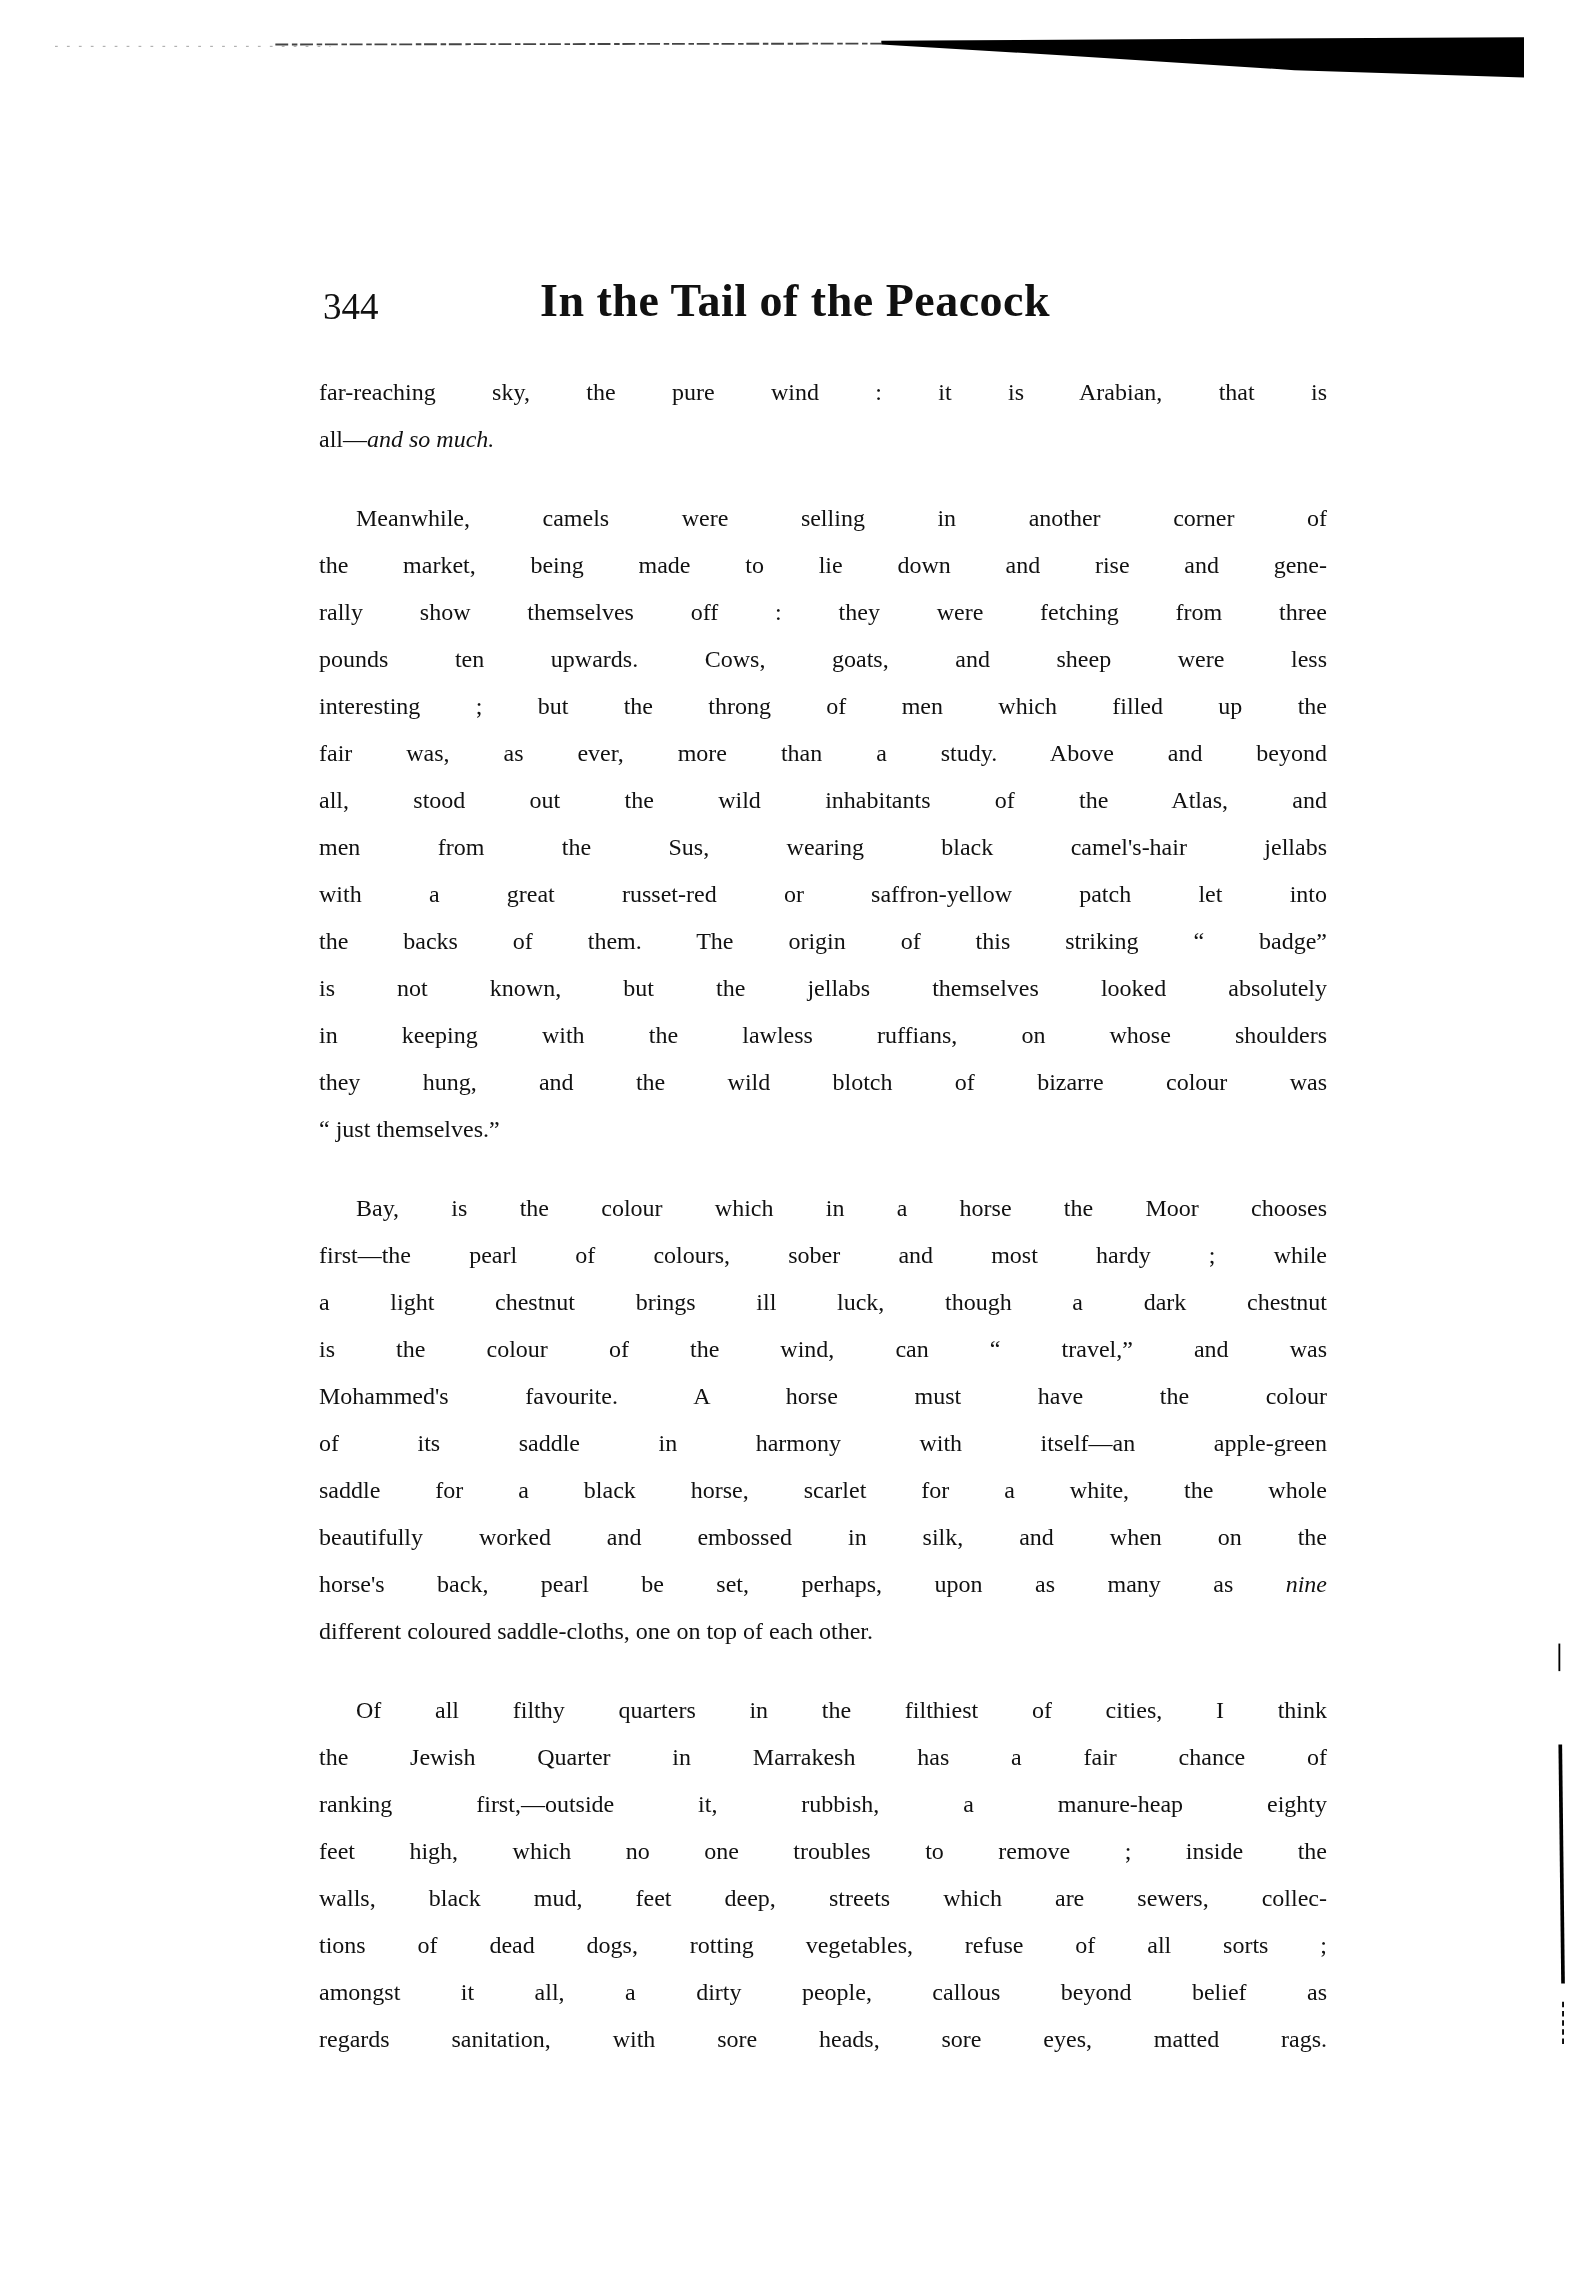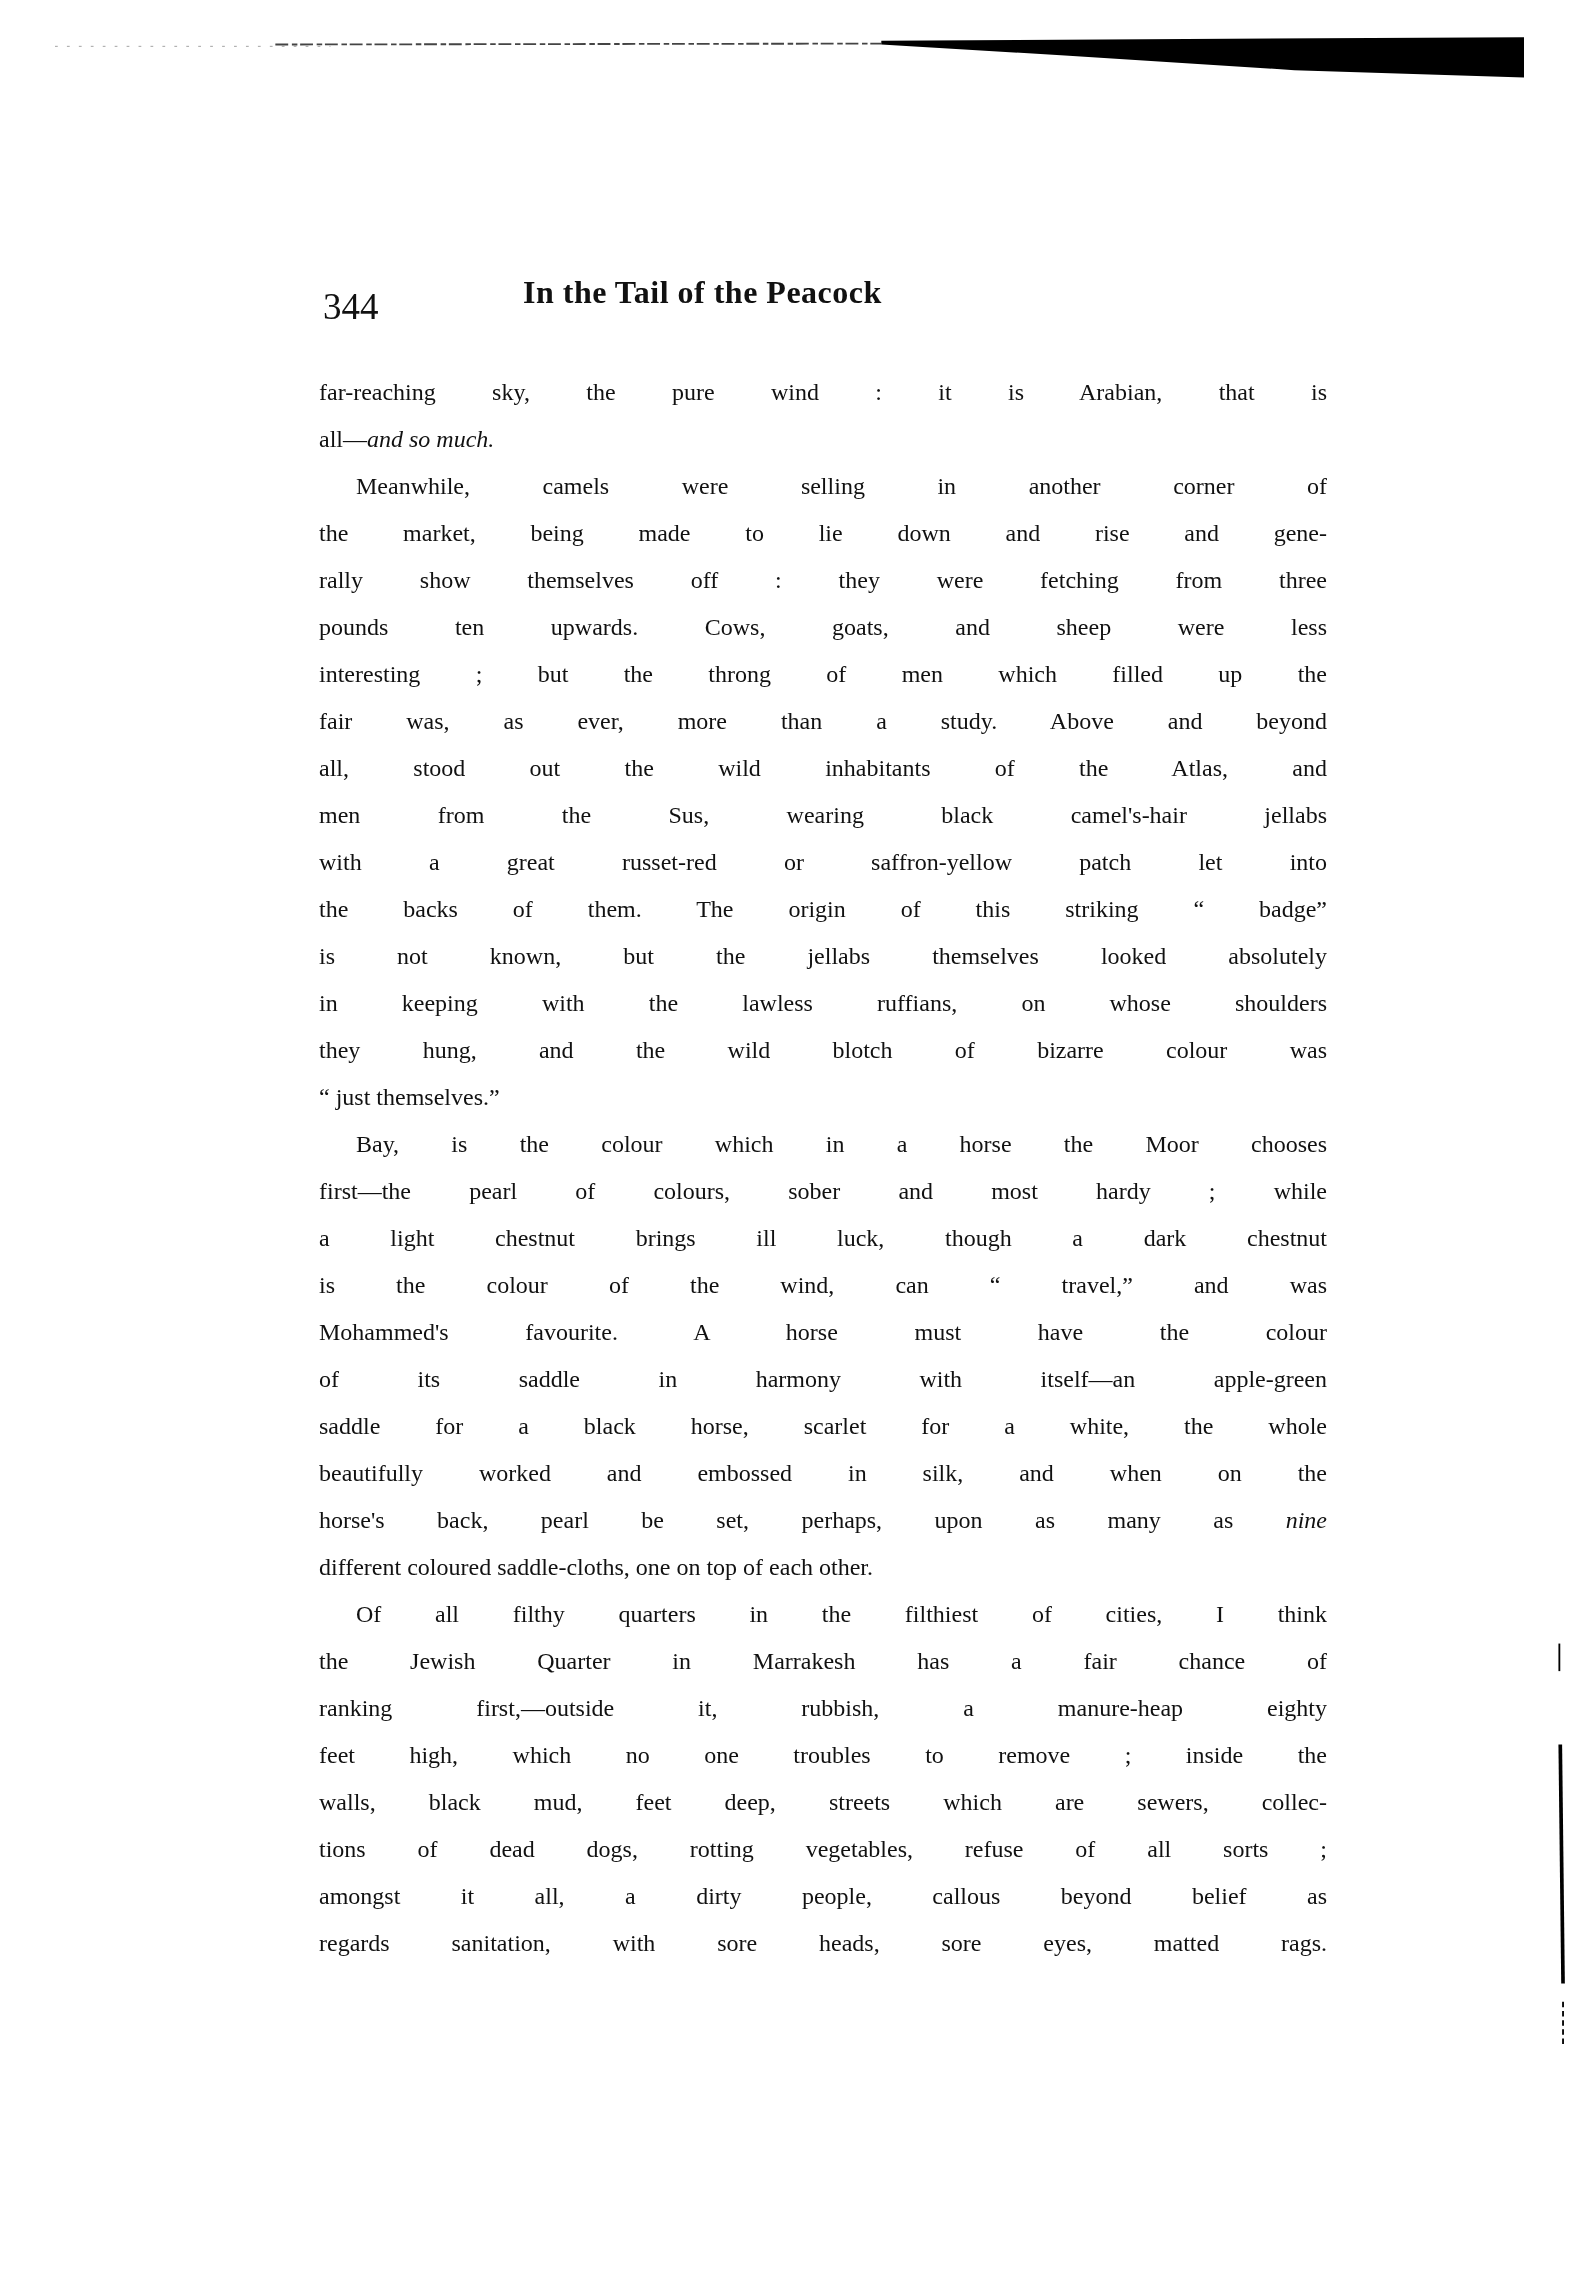--- a/index.html
+++ b/index.html
@@ -4,27 +4,27 @@
 <style>
   html, body { margin: 0; padding: 0; background: #ffffff; }
   body { width: 1596px; height: 2289px; position: relative; overflow: hidden;
          font-family: "Liberation Serif", "DejaVu Serif", serif; color: #111; }
 
   .scan-edge-top { position: absolute; left: 55px; top: 27.5px; width: 1469px; height: 55px; }
   .scan-edge-right { position: absolute; left: 1552px; top: 1616px; width: 18.4px; height: 643px; }
 
   .running-head { position: absolute; left: 323px; top: 274px; width: 1010px; height: 64px; }
   .page-number { position: absolute; left: 0; top: 11px; font-size: 37px; letter-spacing: 0px; }
-  .running-title { position: absolute; left: 200px; top: 0; font-size: 32px; font-weight: bold; letter-spacing: 0.5px; }
+  .running-title { position: absolute; left: 217px; top: 0; font-size: 46px; font-weight: bold; letter-spacing: 0.5px; }
 
   .body-text { position: absolute; left: 319px; top: 369px; width: 1008px; }
   .line { display: block; height: 47px; line-height: 47px; font-size: 24px;
           text-align: justify; text-align-last: justify; white-space: nowrap; overflow: visible; }
   .line.last { text-align-last: left; }
-  .line.indent { padding-left: 37px; }
+  .line.indent { padding-left: 37px; margin-top: 32px; }
   .line .it { font-style: italic; }
 </style>
 </head>
 <body>
 
 <svg class="scan-edge-top" viewBox="0 0 1600 60" preserveAspectRatio="none">
   <line x1="0" y1="20" x2="300" y2="20" stroke="#999" stroke-width="1" stroke-dasharray="3 10"></line>
   <line x1="240" y1="18" x2="900" y2="17" stroke="#444" stroke-width="2" stroke-dasharray="14 4 6 3"></line>
   <polygon points="900,14 1600,10 1600,54 1350,46 1100,30 900,18" fill="#000"></polygon>
 </svg>

